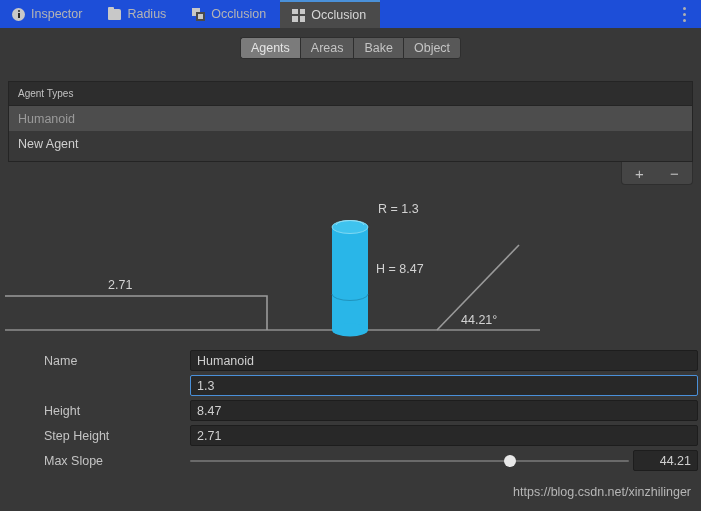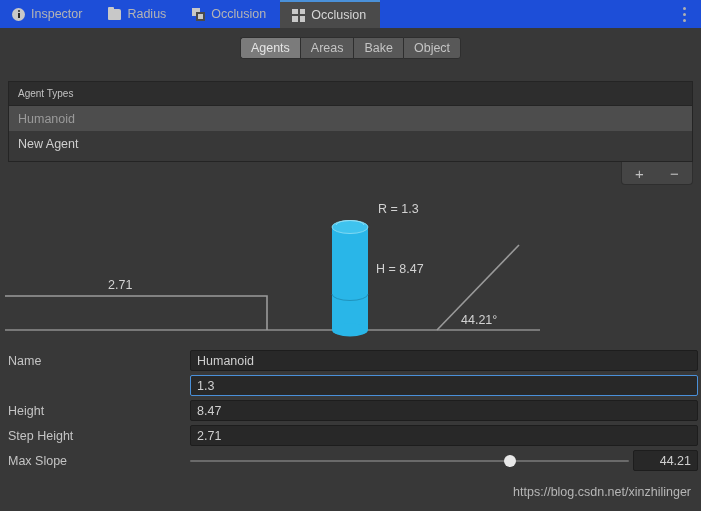--- a/index.html
+++ b/index.html
@@ -119,21 +119,21 @@
   
   .diagram { position: absolute; left: 0; top: 190px; width: 701px; height: 155px; }
   .diagram svg { display: block; }
   .dlabel {
     position: absolute; color: #d2d2d2; font-size: 12.5px; white-space: nowrap;
   }
 
   
   .props { position: absolute; left: 0; top: 348px; width: 701px; }
   .prow { height: 25px; display: flex; align-items: center; position: relative; }
-  .plabel { width: 226px; padding-left: 8px; font-size: 12.5px; color: #c4c4c4; }
+  .plabel { width: 226px; padding-left: 8px; font-size: 12.5px; color: #c4c4c4; margin-left: 36px; }
   .plabel.hl { color: #4a90d9; }
   .pfield {
     position: absolute; left: 190px; right: 3px; height: 21px;
     background: #282828; border: 1px solid #1d1d1d; border-radius: 2px;
     display: flex; align-items: center; padding-left: 6px;
     font-size: 12.5px; color: #cfcfcf;
   }
   .pfield.focused { border-color: #4a90d9; }
 
   

